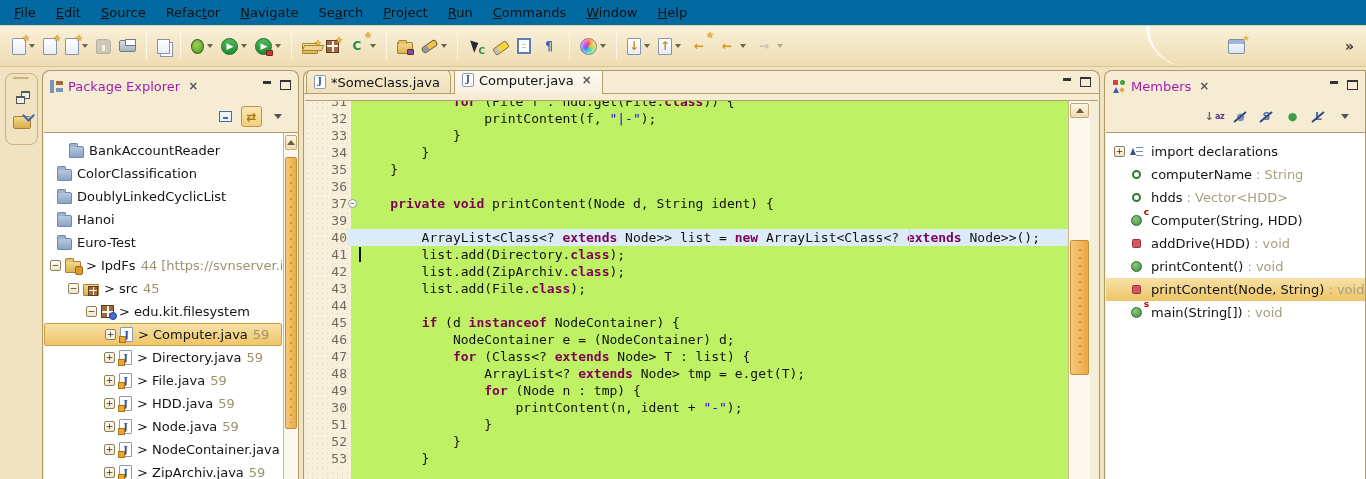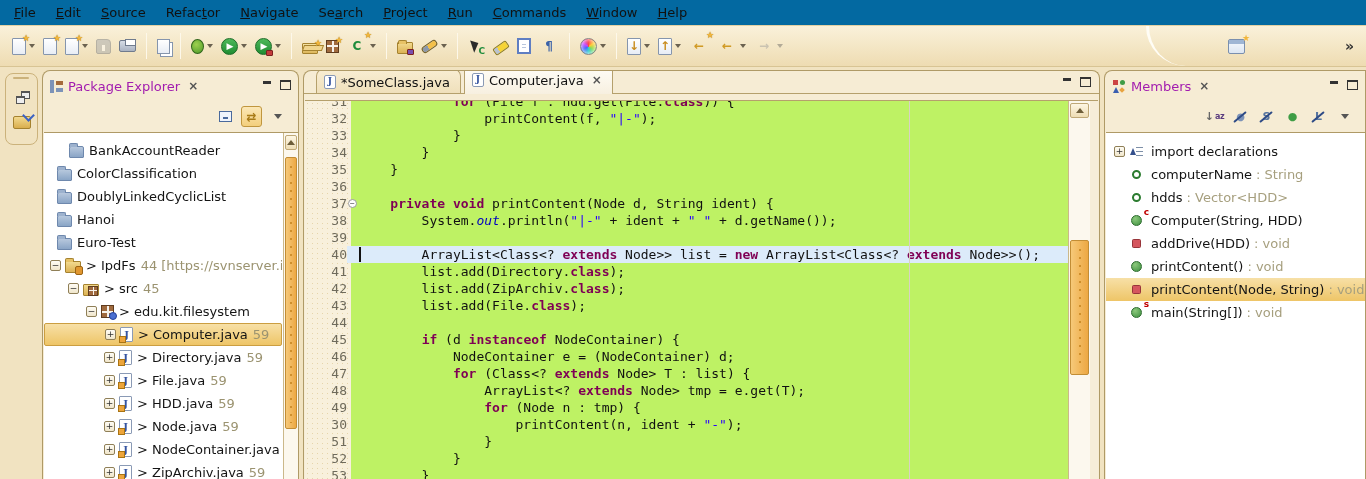--- a/index.html
+++ b/index.html
@@ -128,21 +128,21 @@
   #edscroll{width:22px;right:8px}
   .sb-up{position:absolute;top:2px;left:1px;right:1px;height:15px;background:linear-gradient(#fdf6e3,#eeddb5);border:1px solid #bfa877;border-radius:2px}
   .sb-up::before{content:"";position:absolute;left:50%;margin-left:-4px;top:4px;border-left:4px solid transparent;border-right:4px solid transparent;border-bottom:5px solid #6d5d39}
   .sb-thumb{position:absolute;left:1px;right:1px;border-radius:2px;background:linear-gradient(90deg,#f6c979,#eda843);border:1px solid #c28d35}
   .sb-thumb::before{content:"";position:absolute;left:50%;margin-left:-3px;top:5px;bottom:5px;width:6px;background:radial-gradient(circle,#cf8f2b 1px,transparent 1.4px) 0 0/6px 8px}
   #pescroll .sb-thumb{top:24px;height:272px}
   #edscroll .sb-thumb{top:139px;height:135px}
   .edgap{position:absolute;right:0;top:0;bottom:0;width:8px;background:#f6edd8}
 
   
-  #edtabs{height:23px;position:relative;display:flex;align-items:flex-end;padding-left:12px}
+  #edtabs{height:23px;position:relative;display:flex;align-items:flex-end;padding-left:2px}
   #edtabs::after{content:"";position:absolute;left:0;right:0;bottom:0;height:1px;background:#b5a06c}
   .etab{display:flex;align-items:center;gap:5px;height:25px;padding:0 10px 0 7px;border:1px solid #b5a06c;border-bottom:none;border-radius:7px 7px 0 0;margin-right:3px;background:linear-gradient(#f8edd2,#efdfba);position:relative;white-space:nowrap}
   .etab.active{background:linear-gradient(#fffdf8,#f7f0e0);height:29px;z-index:2}
   .jic{width:12px;height:14px;background:#fff;border:1px solid #8a9ab5;border-radius:2px;position:relative;flex:none}
   .jic::before{content:"J";position:absolute;left:0;right:0;top:0;text-align:center;font-weight:bold;font-size:9px;color:#3554a0;font-family:"DejaVu Serif",serif}
   #edminmax{position:absolute;right:8px;top:6px;display:flex;gap:7px}
   #edbody{position:absolute;left:1px;right:1px;top:29px;bottom:0;background:#bef264;border-top:1px solid #b5a06c;overflow:hidden}
   #gutterbg{position:absolute;left:0;top:0;bottom:0;width:46px;background:radial-gradient(circle,#e6d5ab .8px,transparent 1px) 0 0/5px 5px,#f8f0dc}
   #lines{position:absolute;left:0;right:30px;top:-8px}
   .crow{display:flex;height:17px;font-family:"DejaVu Sans Mono",monospace;font-size:13px;line-height:17px;white-space:pre}
@@ -477,21 +477,20 @@
       <div id="edbody">
         <div id="gutterbg"></div>
         <div id="lines">
             <div class="crow"><span class="ln">31</span><span class="fold"></span><span class="ct"><span>            </span><span class="kw">for</span><span> (File f : hdd.get(File.</span><span class="kw">class</span><span>)) {</span></span></div>
             <div class="crow"><span class="ln">32</span><span class="fold"></span><span class="ct"><span>                printContent(f, </span><span class="str">"|-"</span><span>);</span></span></div>
             <div class="crow"><span class="ln">33</span><span class="fold"></span><span class="ct"><span>            }</span></span></div>
             <div class="crow"><span class="ln">34</span><span class="fold"></span><span class="ct"><span>        }</span></span></div>
             <div class="crow"><span class="ln">35</span><span class="fold"></span><span class="ct"><span>    }</span></span></div>
             <div class="crow"><span class="ln">36</span><span class="fold"></span><span class="ct"></span></div>
             <div class="crow"><span class="ln">37</span><span class="fold"><span class="foldm">−</span></span><span class="ct"><span>    </span><span class="kw">private</span><span> </span><span class="kw">void</span><span> printContent(Node d, String ident) {</span></span></div>
-            <div class="crow"><span class="ln">38</span><span class="fold"></span><span class="ct"><span>        System.</span><span class="stf">out</span><span>.println(</span><span class="str">"|-"</span><span> + ident + </span><span class="str">" "</span><span> + d.getName());</span></span></div>
             <div class="crow"><span class="ln">39</span><span class="fold"></span><span class="ct"></span></div>
             <div class="crow cur"><span class="ln">40</span><span class="fold"></span><span class="ct"><span>        ArrayList&lt;Class&lt;? </span><span class="kw">extends</span><span> Node&gt;&gt; list = </span><span class="kw">new</span><span> ArrayList&lt;Class&lt;? </span><span class="kw">extends</span><span> Node&gt;&gt;();</span></span></div>
             <div class="crow"><span class="ln">41</span><span class="fold"></span><span class="ct"><span>        list.add(Directory.</span><span class="kw">class</span><span>);</span></span></div>
             <div class="crow"><span class="ln">42</span><span class="fold"></span><span class="ct"><span>        list.add(ZipArchiv.</span><span class="kw">class</span><span>);</span></span></div>
             <div class="crow"><span class="ln">43</span><span class="fold"></span><span class="ct"><span>        list.add(File.</span><span class="kw">class</span><span>);</span></span></div>
             <div class="crow"><span class="ln">44</span><span class="fold"></span><span class="ct"></span></div>
             <div class="crow"><span class="ln">45</span><span class="fold"></span><span class="ct"><span>        </span><span class="kw">if</span><span> (d </span><span class="kw">instanceof</span><span> NodeContainer) {</span></span></div>
             <div class="crow"><span class="ln">46</span><span class="fold"></span><span class="ct"><span>            NodeContainer e = (NodeContainer) d;</span></span></div>
             <div class="crow"><span class="ln">47</span><span class="fold"></span><span class="ct"><span>            </span><span class="kw">for</span><span> (Class&lt;? </span><span class="kw">extends</span><span> Node&gt; T : list) {</span></span></div>
             <div class="crow"><span class="ln">48</span><span class="fold"></span><span class="ct"><span>                ArrayList&lt;? </span><span class="kw">extends</span><span> Node&gt; tmp = e.get(T);</span></span></div>

